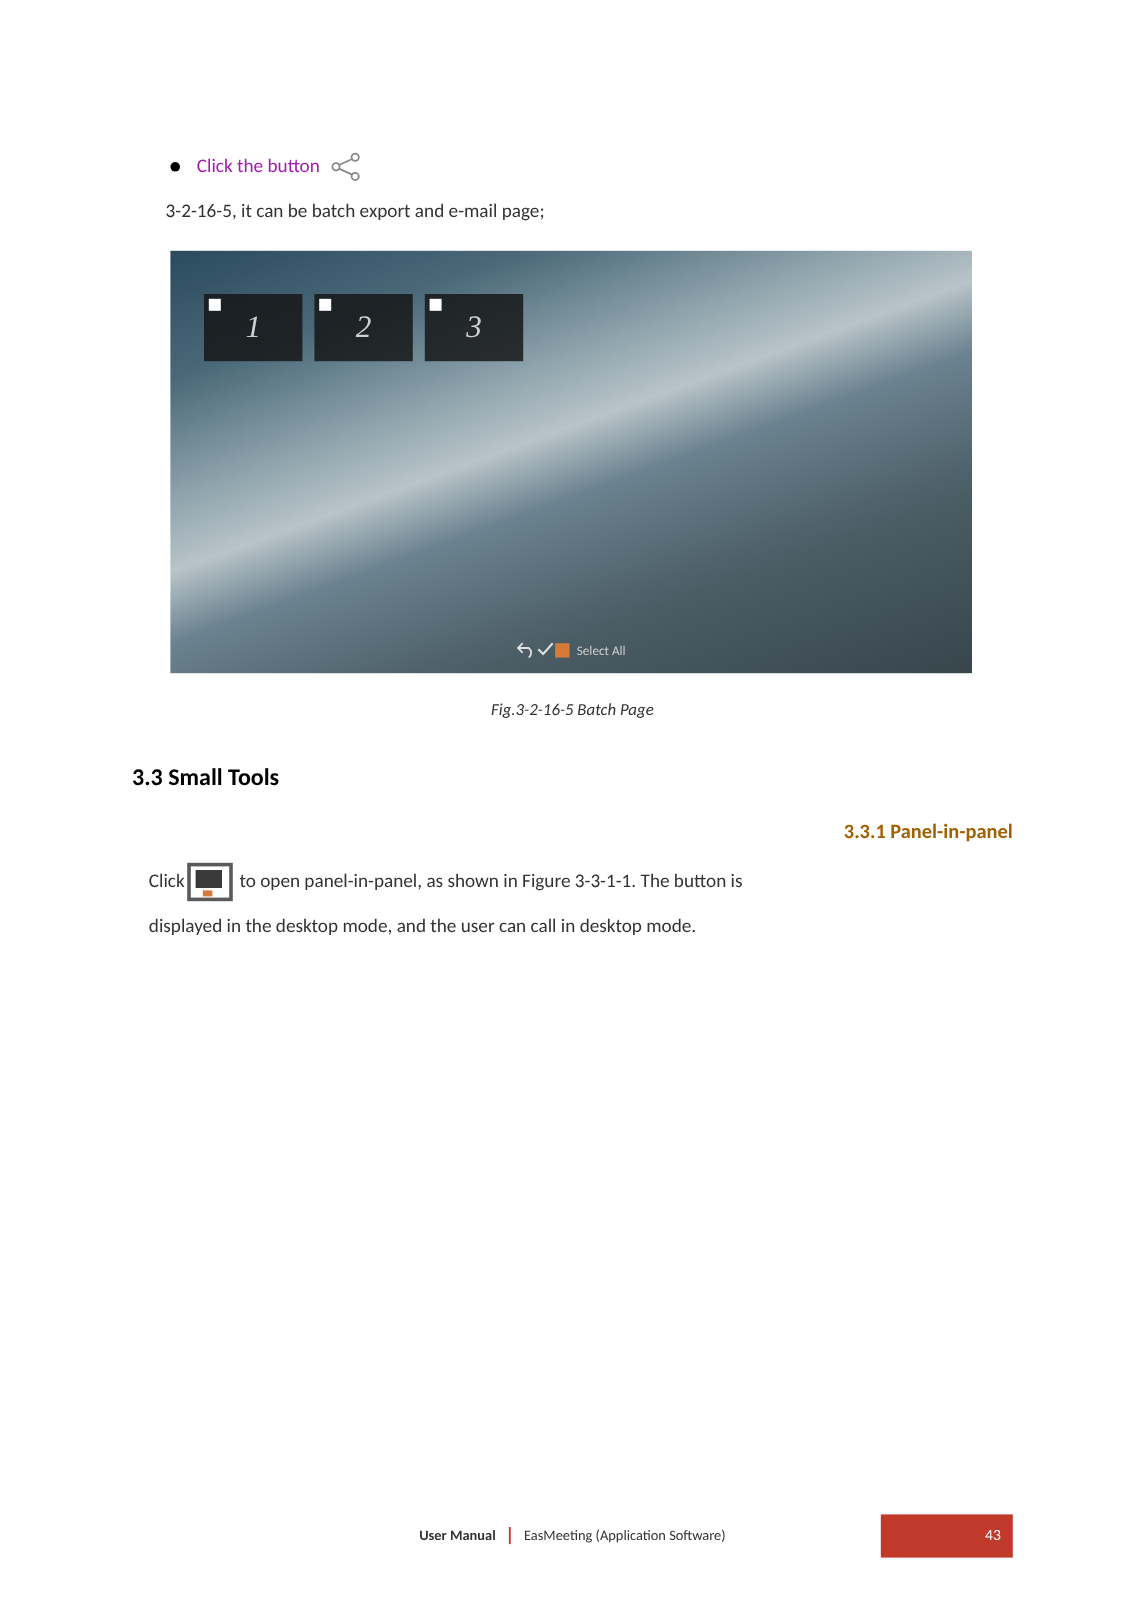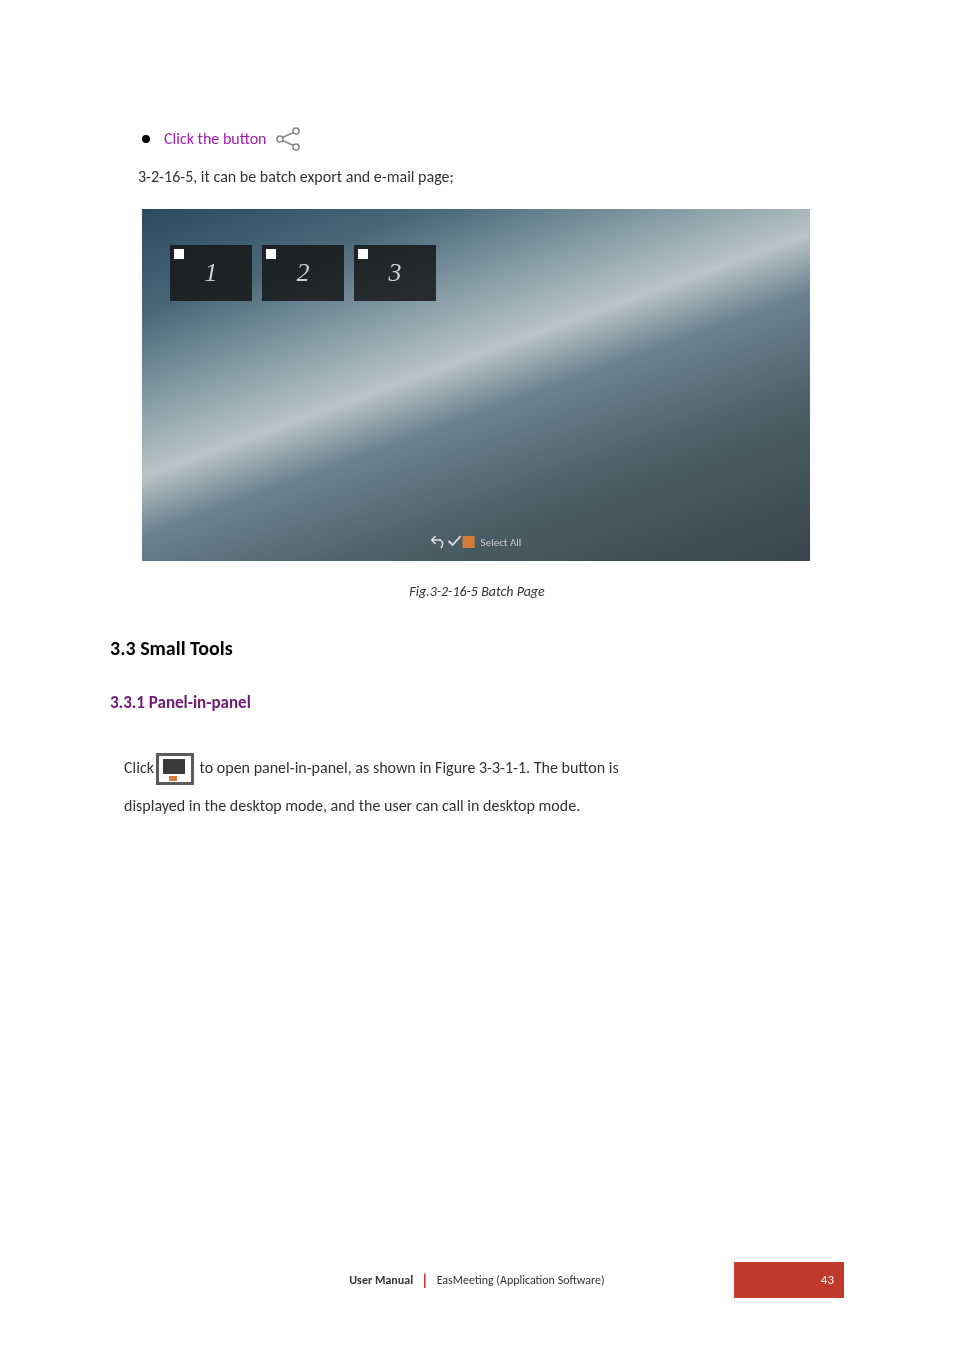--- a/index.html
+++ b/index.html
@@ -12,22 +12,22 @@
   .screenshot { width: 668px; height: 352px; margin-left: 32px; position: relative; overflow: hidden; background: linear-gradient(160deg, #2a4a5e 0%, #4a6878 18%, #8fa4ad 35%, #b8c4c8 45%, #6b8290 55%, #4a5c64 75%, #38464c 100%); }
   .thumbs-row { position: absolute; top: 36px; left: 28px; display: flex; gap: 10px; }
   .thumb { width: 82px; height: 56px; background: rgba(20,20,20,0.82); position: relative; display: flex; align-items: center; justify-content: center; }
   .thumb-mark { position: absolute; top: 4px; left: 4px; width: 10px; height: 10px; background: #fff; }
   .thumb-num { font-family: Georgia, serif; font-style: italic; font-size: 26px; color: #d0d0d0; }
   .toolbar-bottom { position: absolute; bottom: 12px; left: 50%; transform: translateX(-50%); display: flex; align-items: flex-end; color: #e8e8e8; font-size: 12px; }
   .tb-icon { width: 16px; height: 16px; }
   .sel-box { width: 12px; height: 12px; background: #d67a3a; }
   .sel-wrap { display: flex; align-items: center; gap: 6px; font-size: 11px; color: #ccc; }
   .caption { text-align: center; font-size: 14px; margin-top: 22px; margin-bottom: 36px; font-style: italic; }
-  h2 { font-size: 20px; font-weight: bold; color: #000; margin-bottom: 32px; }
-  h3 { font-size: 17px; font-weight: bold; color: #701a75; margin-bottom: 36px; }
+  h2 { font-size: 20px; font-weight: bold; color: #000; margin-bottom: 22px; }
+  h3 { font-size: 17px; font-weight: bold; color: #a16207; margin-bottom: 13px; text-align: right; }
   .para { font-size: 16px; line-height: 2.4; text-align: justify; text-justify: inter-word; margin-bottom: 26px; text-indent: 2em; }
   .para-inline { font-size: 16px; line-height: 2.4; text-align: justify; margin-left: 14px; }
   .pip-icon { display: inline-block; width: 38px; height: 32px; vertical-align: middle; margin: 0 2px; background: #fff; border: 3px solid #5a5a5a; position: relative; }
   .pip-icon::before { content: ""; position: absolute; top: 3px; left: 4px; width: 22px; height: 15px; background: #3a3a3a; }
   .pip-icon::after { content: ""; position: absolute; bottom: 1px; left: 10px; width: 8px; height: 5px; background: #d67a3a; }
   .footer { position: absolute; bottom: 61px; left: 0; width: 954px; display: flex; align-items: center; justify-content: center; gap: 8px; font-size: 12px; }
   .footer .um { font-weight: bold; }
   .footer .divider { color: #c0392b; font-weight: bold; font-size: 16px; }
   .footer .pn { position: absolute; right: 110px; background: #c0392b; color: #fff; width: 110px; height: 36px; display: flex; align-items: center; justify-content: flex-end; padding-right: 10px; font-size: 13px; }
 </style>

